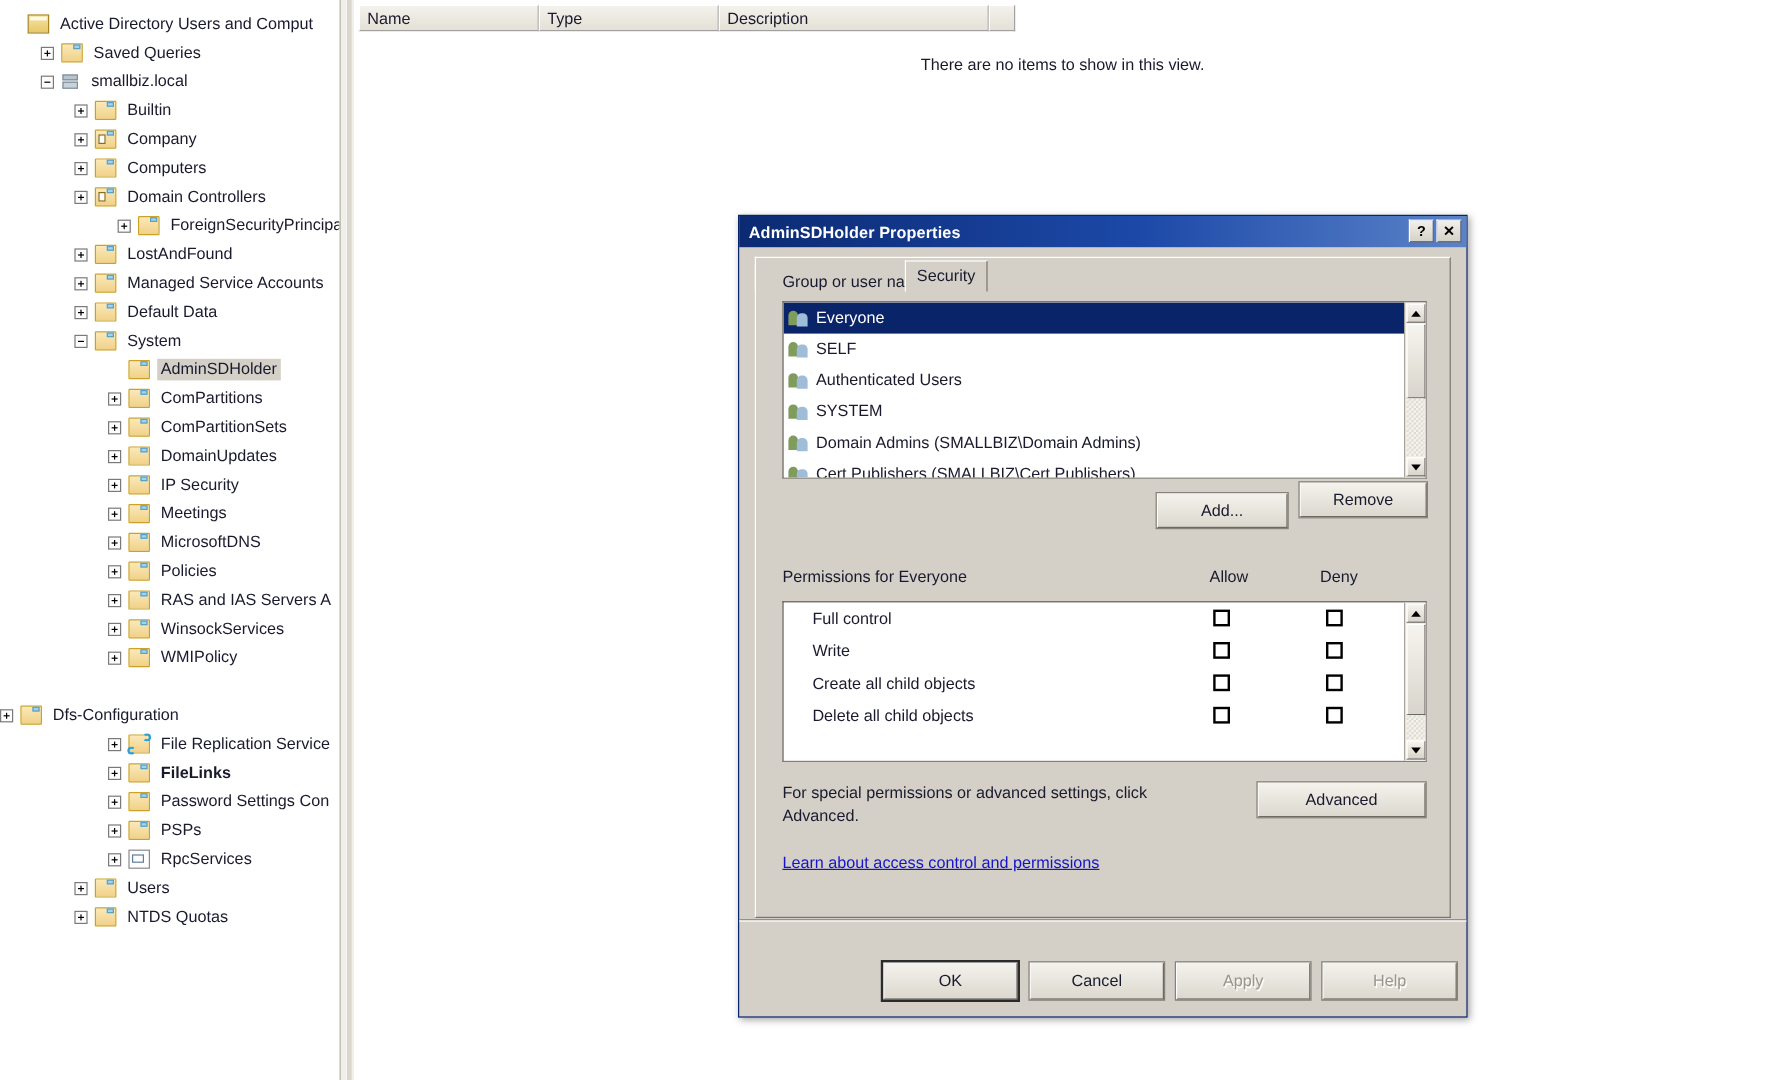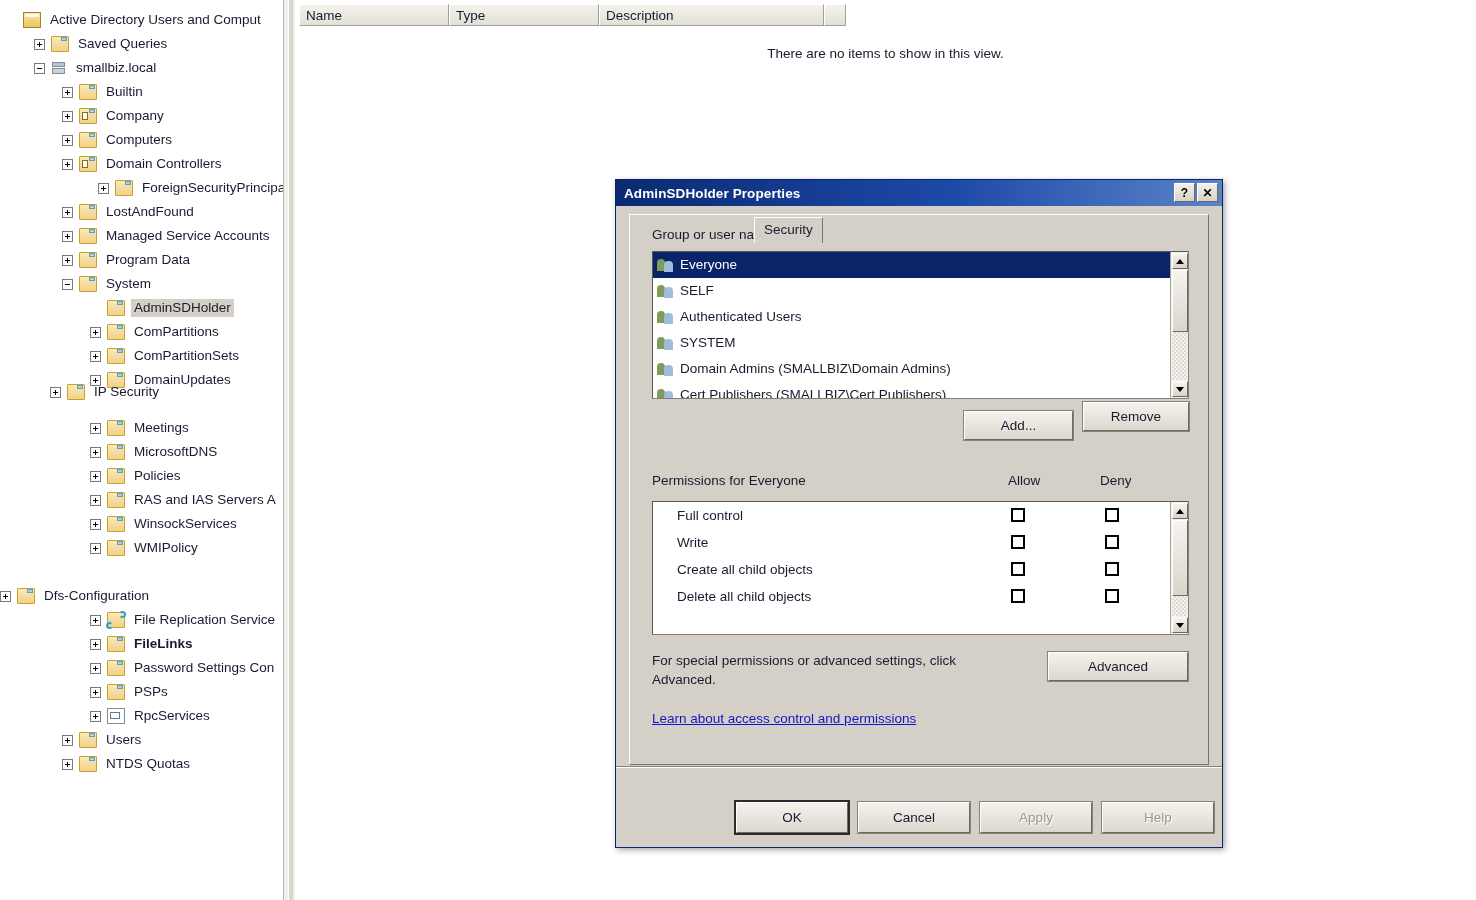--- a/index.html
+++ b/index.html
@@ -540,27 +540,27 @@
       <div class="tree-row" style="padding-left: 6px; top: 8px; position: absolute;"><span class="expander none"></span><span class="ticon ic-console"></span><span class="tw-label">Active Directory Users and Comput</span></div>
       <div class="tree-row" style="padding-left: 34px; top: 32px; position: absolute;"><span class="expander plus"></span><span class="ticon ic-folder"></span><span class="tw-label">Saved Queries</span></div>
       <div class="tree-row" style="padding-left: 34px; top: 56px; position: absolute;"><span class="expander minus"></span><span class="ticon ic-domain"></span><span class="tw-label">smallbiz.local</span></div>
       <div class="tree-row" style="padding-left: 62px; top: 80px; position: absolute;"><span class="expander plus"></span><span class="ticon ic-folder"></span><span class="tw-label">Builtin</span></div>
       <div class="tree-row" style="padding-left: 62px; top: 104px; position: absolute;"><span class="expander plus"></span><span class="ticon ic-ou"></span><span class="tw-label">Company</span></div>
       <div class="tree-row" style="padding-left: 62px; top: 128px; position: absolute;"><span class="expander plus"></span><span class="ticon ic-folder"></span><span class="tw-label">Computers</span></div>
       <div class="tree-row" style="padding-left: 62px; top: 152px; position: absolute;"><span class="expander plus"></span><span class="ticon ic-ou"></span><span class="tw-label">Domain Controllers</span></div>
       <div class="tree-row" style="padding-left: 98px; top: 176px; position: absolute;"><span class="expander plus"></span><span class="ticon ic-folder"></span><span class="tw-label">ForeignSecurityPrincipals</span></div>
       <div class="tree-row" style="padding-left: 62px; top: 200px; position: absolute;"><span class="expander plus"></span><span class="ticon ic-folder"></span><span class="tw-label">LostAndFound</span></div>
       <div class="tree-row" style="padding-left: 62px; top: 224px; position: absolute;"><span class="expander plus"></span><span class="ticon ic-folder"></span><span class="tw-label">Managed Service Accounts</span></div>
-      <div class="tree-row" style="padding-left: 62px; top: 248px; position: absolute;"><span class="expander plus"></span><span class="ticon ic-folder"></span><span class="tw-label">Program Data</span></div>
+      <div class="tree-row" style="padding-left: 62px; top: 248px; position: absolute;"><span class="expander plus"></span><span class="ticon ic-folder"></span><span class="tw-label">Default Data</span></div>
       <div class="tree-row" style="padding-left: 62px; top: 272px; position: absolute;"><span class="expander minus"></span><span class="ticon ic-folder"></span><span class="tw-label">System</span></div>
       <div class="tree-row selected" style="padding-left: 90px; top: 296px; position: absolute;"><span class="expander none"></span><span class="ticon ic-folder"></span><span class="tw-label">AdminSDHolder</span></div>
       <div class="tree-row" style="padding-left: 90px; top: 320px; position: absolute;"><span class="expander plus"></span><span class="ticon ic-folder"></span><span class="tw-label">ComPartitions</span></div>
       <div class="tree-row" style="padding-left: 90px; top: 344px; position: absolute;"><span class="expander plus"></span><span class="ticon ic-folder"></span><span class="tw-label">ComPartitionSets</span></div>
       <div class="tree-row" style="padding-left: 90px; top: 368px; position: absolute;"><span class="expander plus"></span><span class="ticon ic-folder"></span><span class="tw-label">DomainUpdates</span></div>
-      <div class="tree-row" style="padding-left: 50px; top: 380px; position: absolute;"><span class="expander plus"></span><span class="ticon ic-folder"></span><span class="tw-label">IP Security</span></div>
+      <div class="tree-row" style="padding-left: 90px; top: 392px; position: absolute;"><span class="expander plus"></span><span class="ticon ic-folder"></span><span class="tw-label">IP Security</span></div>
       <div class="tree-row" style="padding-left: 90px; top: 416px; position: absolute;"><span class="expander plus"></span><span class="ticon ic-folder"></span><span class="tw-label">Meetings</span></div>
       <div class="tree-row" style="padding-left: 90px; top: 440px; position: absolute;"><span class="expander plus"></span><span class="ticon ic-folder"></span><span class="tw-label">MicrosoftDNS</span></div>
       <div class="tree-row" style="padding-left: 90px; top: 464px; position: absolute;"><span class="expander plus"></span><span class="ticon ic-folder"></span><span class="tw-label">Policies</span></div>
       <div class="tree-row" style="padding-left: 90px; top: 488px; position: absolute;"><span class="expander plus"></span><span class="ticon ic-folder"></span><span class="tw-label">RAS and IAS Servers A</span></div>
       <div class="tree-row" style="padding-left: 90px; top: 512px; position: absolute;"><span class="expander plus"></span><span class="ticon ic-folder"></span><span class="tw-label">WinsockServices</span></div>
       <div class="tree-row" style="padding-left: 90px; top: 536px; position: absolute;"><span class="expander plus"></span><span class="ticon ic-folder"></span><span class="tw-label">WMIPolicy</span></div>
       <div class="tree-row" style="top: 584px; position: absolute;"><span class="expander plus"></span><span class="ticon ic-folder"></span><span class="tw-label">Dfs-Configuration</span></div>
       <div class="tree-row" style="padding-left: 90px; top: 608px; position: absolute;"><span class="expander plus"></span><span class="ticon ic-repl"></span><span class="tw-label">File Replication Service</span></div>
       <div class="tree-row" style="padding-left: 90px; top: 632px; position: absolute; font-weight: bold;"><span class="expander plus"></span><span class="ticon ic-folder"></span><span class="tw-label">FileLinks</span></div>
       <div class="tree-row" style="padding-left: 90px; top: 656px; position: absolute;"><span class="expander plus"></span><span class="ticon ic-folder"></span><span class="tw-label">Password Settings Con</span></div>

